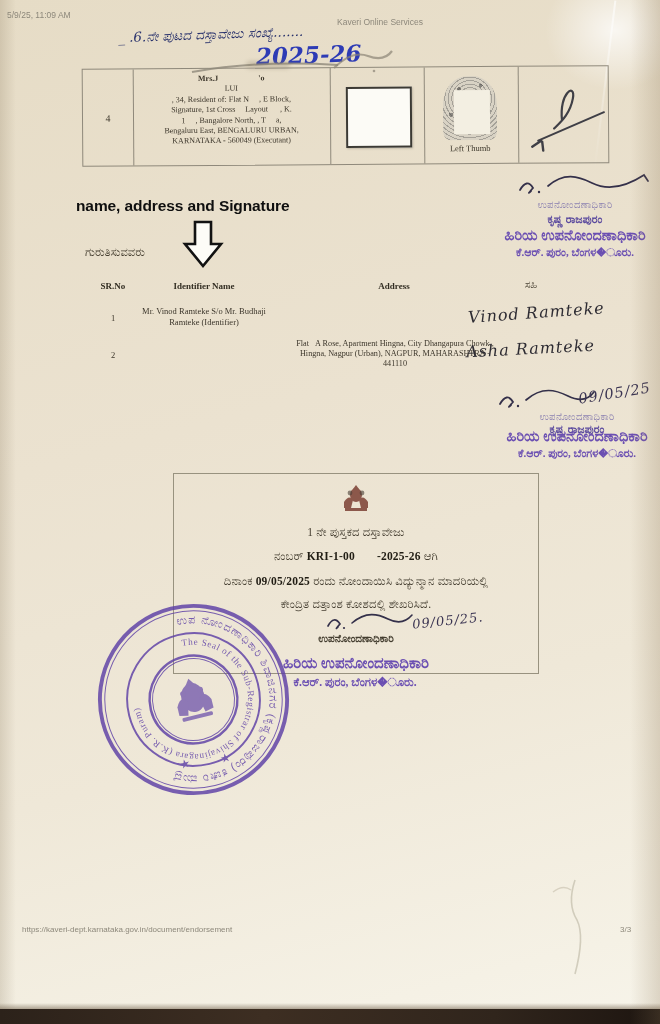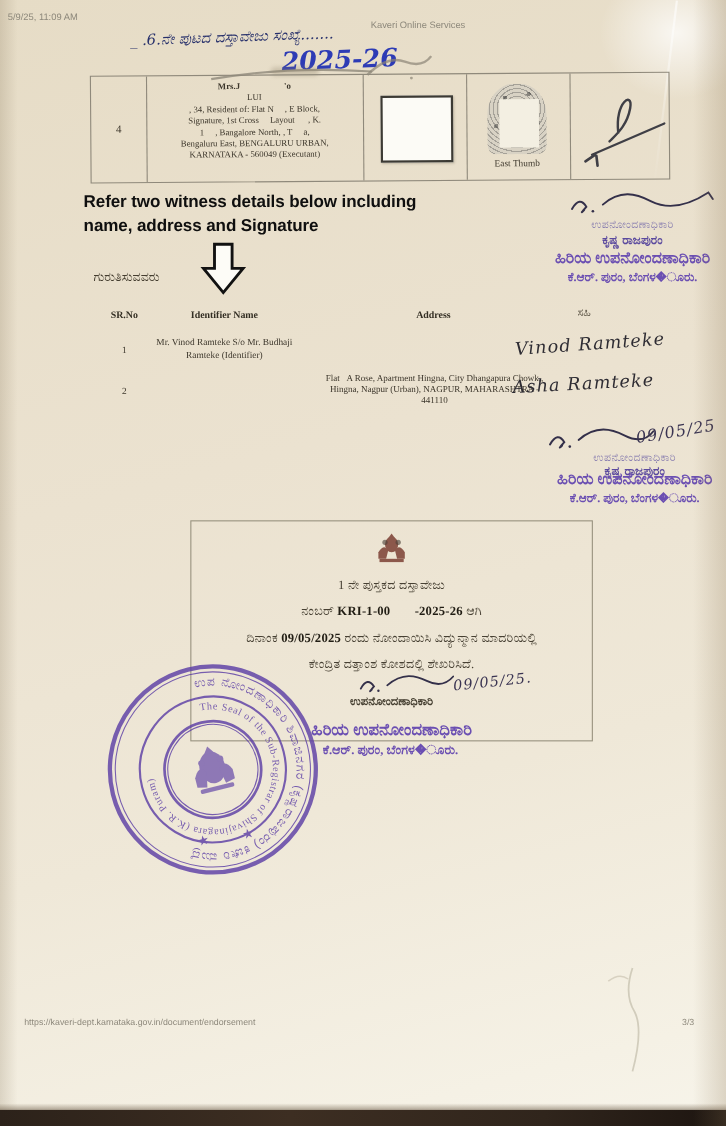--- a/index.html
+++ b/index.html
@@ -97,29 +97,28 @@
       <div>LUI</div>
       <div>, 34, Resident of: Flat N&nbsp;&nbsp;&nbsp;&nbsp;&nbsp;, E Block,</div>
       <div>Signature, 1st Cross&nbsp;&nbsp;&nbsp;&nbsp;&nbsp;Layout&nbsp;&nbsp;&nbsp;&nbsp;&nbsp;&nbsp;, K.</div>
       <div>1&nbsp;&nbsp;&nbsp;&nbsp;&nbsp;, Bangalore North, , T&nbsp;&nbsp;&nbsp;&nbsp;&nbsp;a,</div>
       <div>Bengaluru East, BENGALURU URBAN,</div>
       <div>KARNATAKA - 560049 (Executant)</div>
     </div>
     <div class="photo-box"></div>
     <div class="thumb"></div>
     <div class="thumb-mask"></div>
-    <div class="thumb-label">East Thumb</div>
+    <div class="thumb-label">Left Thumb</div>
     <svg style="position:absolute;left:443px;top:6px;" width="82" height="84">
       <path d="M36,48 C33,20 50,10 47,26 C44,42 34,50 28,56" stroke="#3f3f46" stroke-width="2.2" fill="none" stroke-linecap="round"></path>
       <path d="M12,68 L78,40" stroke="#3f3f46" stroke-width="2" fill="none" stroke-linecap="round"></path>
       <path d="M6,74 l9,-6 m1,1 l1,9" stroke="#3f3f46" stroke-width="2.4" fill="none" stroke-linecap="round"></path>
     </svg>
   </div>
 
-  <div class="abs annot" style="left:76px;top:175px;">Refer two witness details below including</div>
   <div class="abs annot" style="left:76px;top:197px;">name, address and Signature</div>
   <svg class="abs" style="left:184px;top:221px;" width="40" height="48">
     <polygon points="11,1 27,1 27,23 37,23 19,45 1,23 11,23" fill="#fdfcf7" stroke="#121212" stroke-width="2.6" stroke-linejoin="miter"></polygon>
   </svg>
 
   <svg class="abs" style="left:512px;top:170px;" width="140" height="30">
     <path d="M8,20 q7,-12 13,-2 q-7,8 -2,3" stroke="#34304a" stroke-width="1.8" fill="none" stroke-linecap="round"></path>
     <circle cx="27" cy="22" r="1.2" fill="#34304a"></circle>
     <path d="M36,16 C52,2 66,6 80,13 S112,18 132,5 l4,6" stroke="#34304a" stroke-width="1.7" fill="none" stroke-linecap="round"></path>
   </svg>

